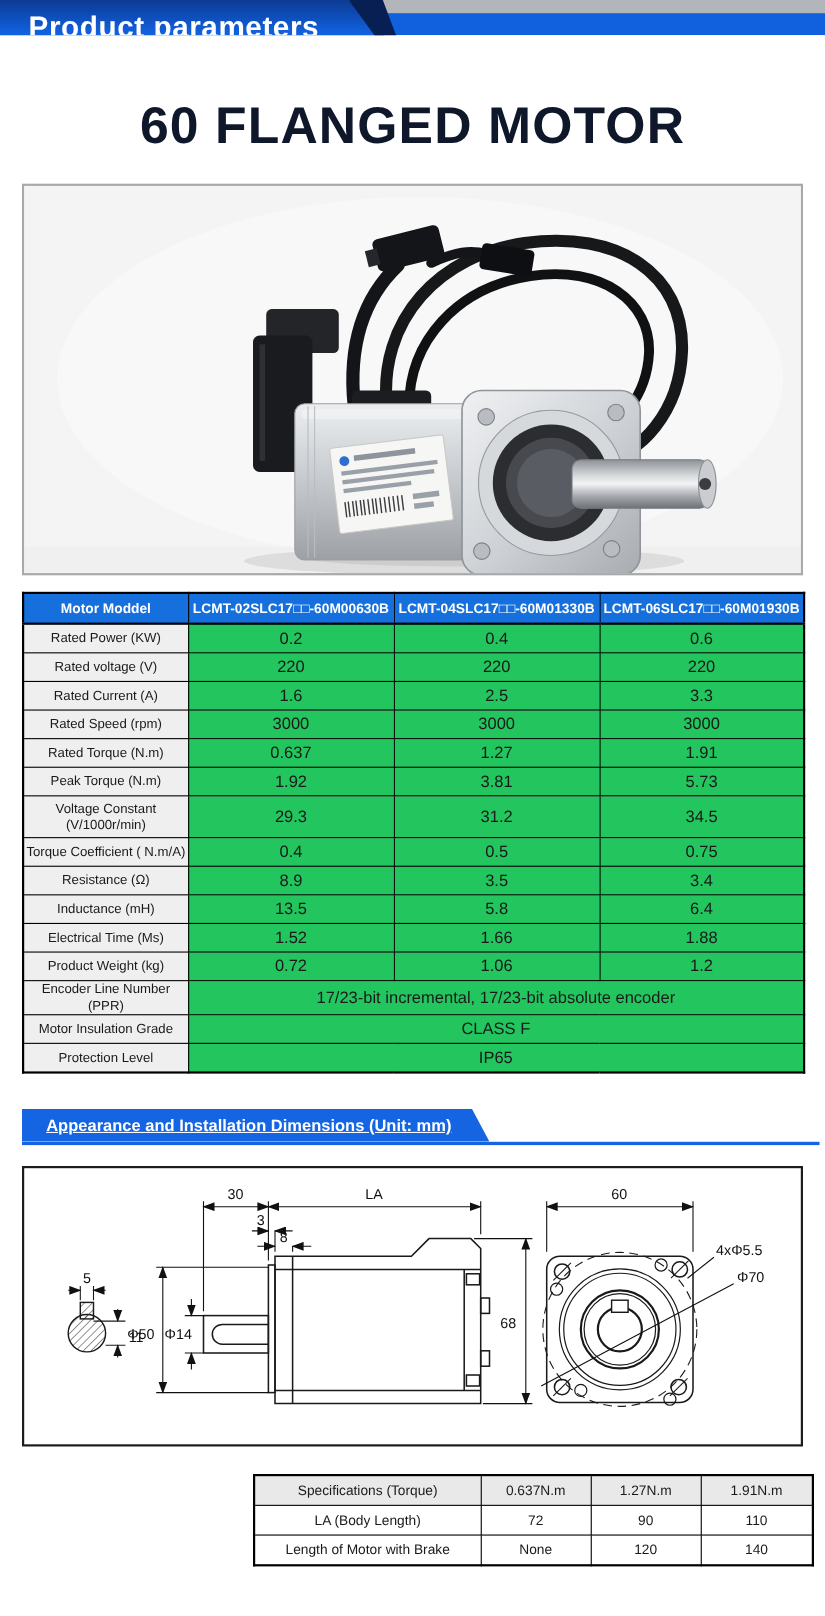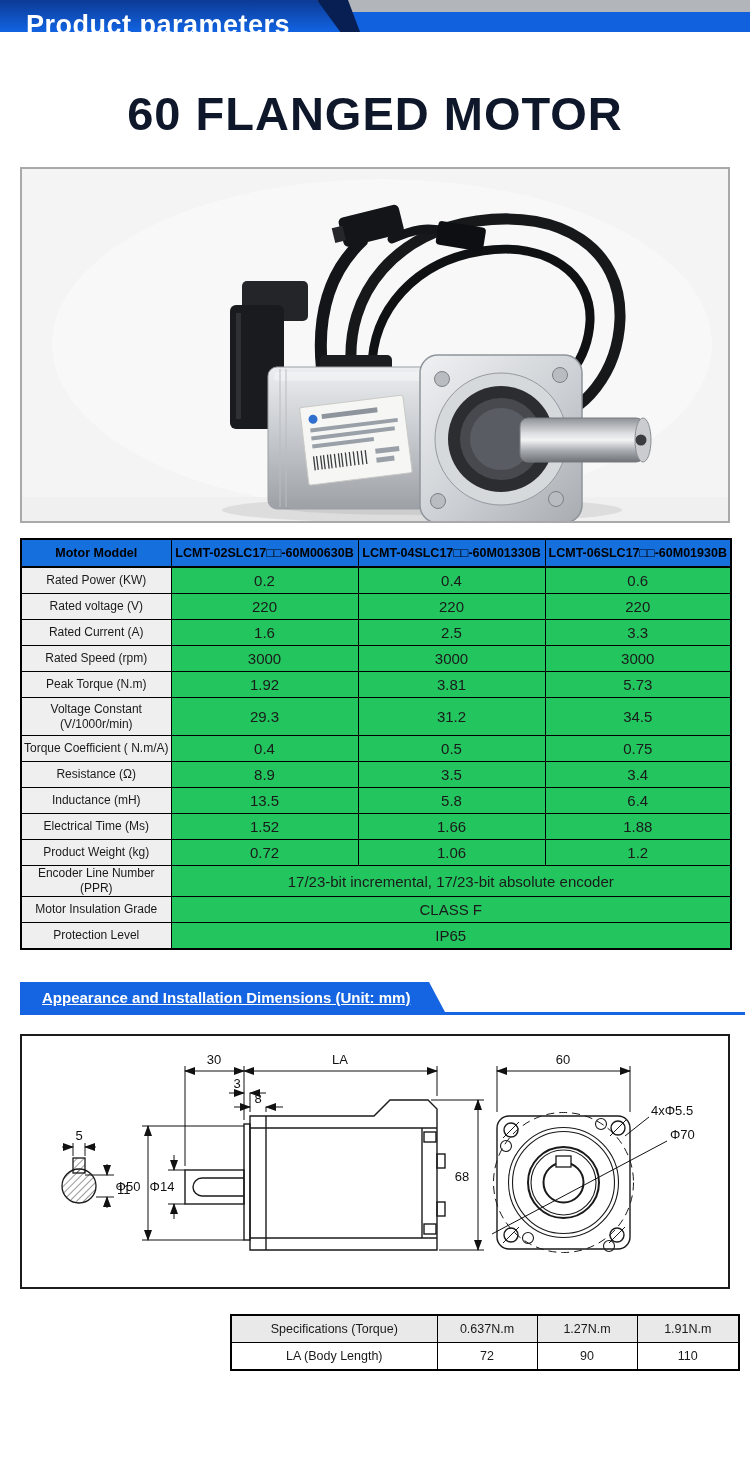--- a/index.html
+++ b/index.html
@@ -23,21 +23,21 @@
     color:#ffffff;font-size:27px;font-weight:bold;letter-spacing:.5px;}
   
   .page-title{margin:56px 0 0 0;height:52px;line-height:52px;text-align:center;
     font-size:47px;font-weight:bold;color:#0f172a;letter-spacing:1px;}
   
   .photo-box{box-sizing:border-box;width:710px;height:356px;margin:27px 0 0 20px;
     border:2px solid #a9a9ab;background:#f4f4f5;}
   
   table{border-collapse:collapse;table-layout:fixed;}
   .spec{width:710px;margin:15px 0 0 20px;border:2px solid #000;}
-  .spec th{background:#1570dd;color:#000000;font-size:12.5px;font-weight:bold;height:26px;
+  .spec th{background:#1570dd;color:#ffffff;font-size:12.5px;font-weight:bold;height:26px;
     border:1px solid #000;border-bottom:2px solid #000;padding:0;}
   .spec th + th{border-left:1.5px solid #e8f2ff;}
   .spec td{border:1px solid #000;background:#22c55e;font-size:15px;text-align:center;
     height:25px;padding:0;}
   .spec td.lbl{background:#efefef;font-size:12px;white-space:pre-line;line-height:1.25;}
   .spec tr.tall td{height:37px;}
   
   .section-wrap{margin:32px 5px 0 20px;border-bottom:3px solid #1565e2;}
   .section-banner{width:425px;height:30px;background:#1565e2;
     -webkit-clip-path:polygon(0 0,calc(100% - 16px) 0,100% 100%,0 100%);
@@ -187,20 +187,26 @@
         <td>2.5</td>
         <td>3.3</td>
       </tr>
   <tr>
         <td class="lbl">Rated Speed (rpm)</td>
         <td>3000</td>
         <td>3000</td>
         <td>3000</td>
       </tr>
   <tr>
+        <td class="lbl">Rated Torque (N.m)</td>
+        <td>0.637</td>
+        <td>1.27</td>
+        <td>1.91</td>
+      </tr>
+  <tr>
         <td class="lbl">Peak Torque (N.m)</td>
         <td>1.92</td>
         <td>3.81</td>
         <td>5.73</td>
       </tr>
   <tr class="tall">
         <td class="lbl">Voltage Constant
 (V/1000r/min)</td>
         <td>29.3</td>
         <td>31.2</td>
@@ -377,14 +383,20 @@
     <th>0.637N.m</th>
     <th>1.27N.m</th>
     <th>1.91N.m</th>
   </tr>
   <tr>
     <td>LA (Body Length)</td>
     <td>72</td>
     <td>90</td>
     <td>110</td>
   </tr>
+  <tr>
+    <td>Length of Motor with Brake</td>
+    <td>None</td>
+    <td>120</td>
+    <td>140</td>
+  </tr>
 </tbody>
   </table>
 
 </body></html>

